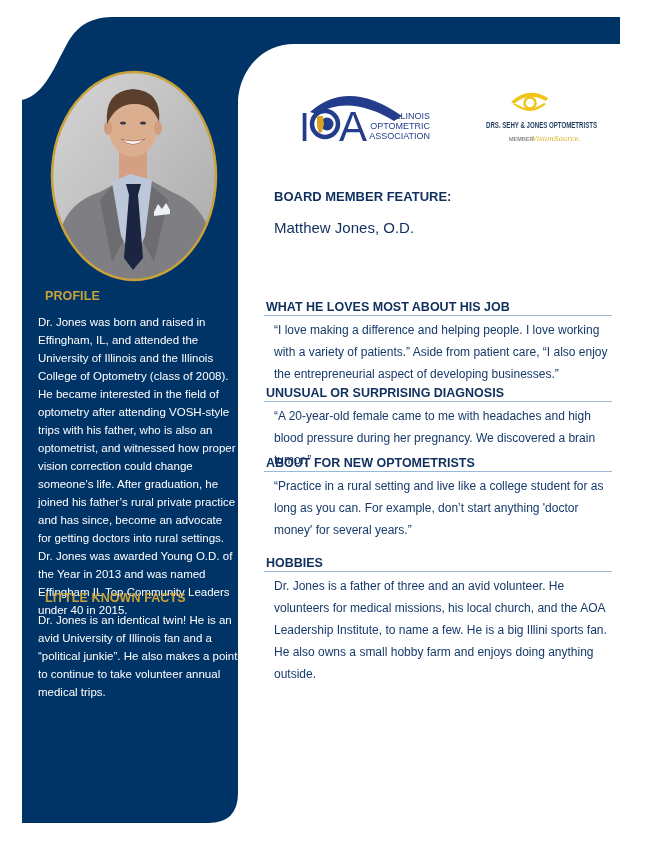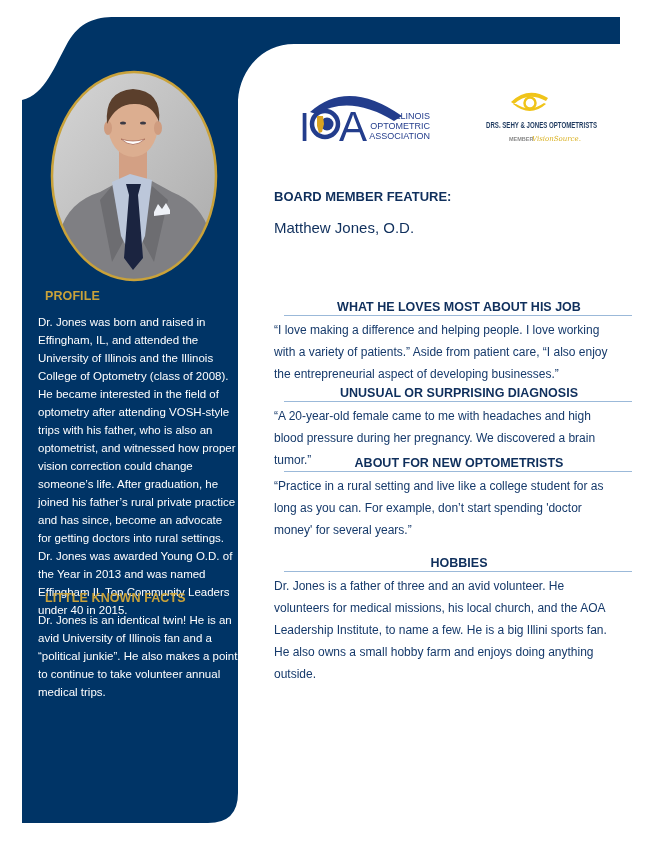--- a/index.html
+++ b/index.html
@@ -7,21 +7,21 @@
   :root { --navy: #003466; --gold: #c9a23a; --ink: #163a6b; --heading: #0f2f5c; --rule: #9bb9d9; --logo-blue: #233d8c; --eye-gold: #f0c419; }
   .art { position: absolute; left: 0; top: 0; width: 650px; height: 841px; }
   .abs { position: absolute; margin: 0; }
 
   .side-heading { left: 45px; font-size: 12.5px; font-weight: bold; color: var(--gold); line-height: 16px; letter-spacing: 0.1px; }
   .side-body { left: 30px; width: 200px; font-size: 11.5px; line-height: 18px; color: #ffffff; margin-left: 8px; }
 
   .title { left: 274px; top: 184px; font-size: 13px; line-height: 26px; font-weight: bold; color: var(--heading); white-space: nowrap; }
   .subtitle { left: 274px; top: 216px; font-size: 15px; line-height: 24px; color: var(--heading); white-space: nowrap; }
 
-  .main-heading { left: 284px; width: 348px; padding-left: 2px; box-sizing: border-box; font-size: 12.5px; font-weight: bold; line-height: 16px; color: var(--heading); height: 17px; border-bottom: 1.5px solid var(--rule); white-space: nowrap; text-align: center; }
+  .main-heading { left: 264px; width: 348px; padding-left: 2px; box-sizing: border-box; font-size: 12.5px; font-weight: bold; line-height: 16px; color: var(--heading); height: 17px; border-bottom: 1.5px solid var(--rule); white-space: nowrap; }
   .main-body { left: 274px; width: 344px; font-size: 12px; line-height: 22px; color: var(--ink); }
 </style>
 </head>
 <body>
 
 <svg class="art" viewBox="0 0 650 841" xmlns="http://www.w3.org/2000/svg">
   <defs>
     <clipPath id="photoClip">
         <ellipse cx="134" cy="176" rx="82" ry="104"></ellipse>
       </clipPath>
@@ -85,17 +85,17 @@
 </div>
 
 <div>
   <div class="abs main-heading" style="top:299px">WHAT HE LOVES MOST ABOUT HIS JOB</div>
   <p class="abs main-body" style="top:319px">“I love making a difference and helping people. I love working with a variety of patients.” Aside from patient care, “I also enjoy the entrepreneurial aspect of developing businesses.”</p>
 
   <div class="abs main-heading" style="top:385px">UNUSUAL OR SURPRISING DIAGNOSIS</div>
   <p class="abs main-body" style="top:405px">“A 20-year-old female came to me with headaches and high blood pressure during her pregnancy. We discovered a brain tumor.”</p>
 
   <div class="abs main-heading" style="top:455px">ABOUT FOR NEW OPTOMETRISTS</div>
-  <p class="abs main-body" style="top:475px">“Practice in a rural setting and live like a college student for as long as you can. For example, don’t start spending 'doctor money' for several years.”</p>
+  <p class="abs main-body" style="top:475px">“Practice in a rural setting and live like a college student for as long as you can. For example, don’t start anything 'doctor money' for several years.”</p>
 
   <div class="abs main-heading" style="top:555px">HOBBIES</div>
   <p class="abs main-body" style="top:575px">Dr. Jones is a father of three and an avid volunteer. He volunteers for medical missions, his local church, and the AOA Leadership Institute, to name a few. He is a big Illini sports fan. He also owns a small hobby farm and enjoys doing anything outside.</p>
 </div>
 
 </body></html>

